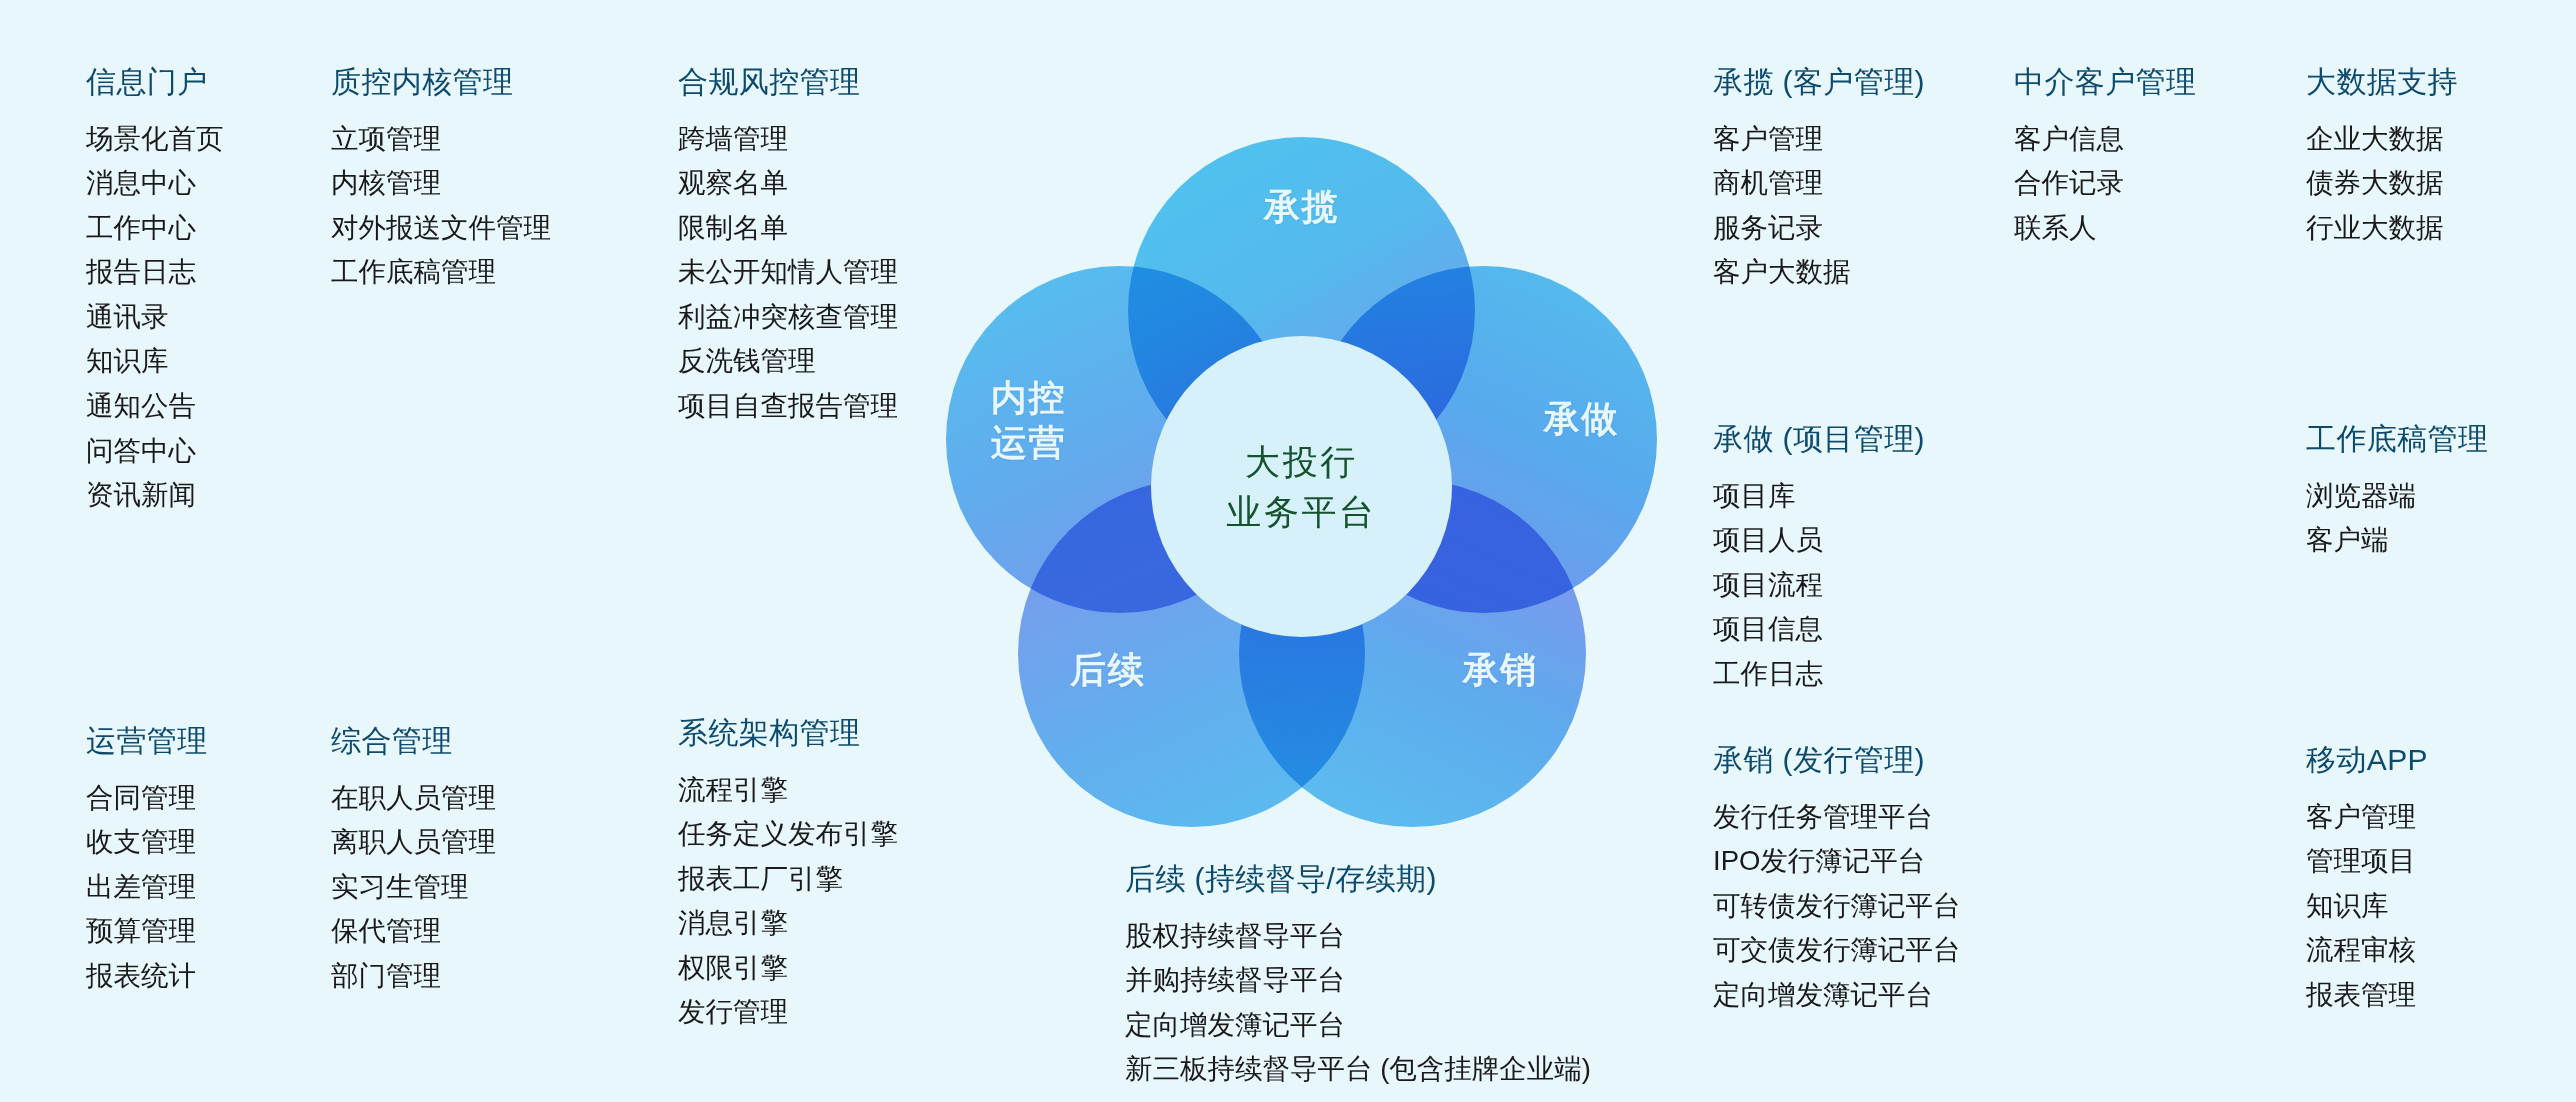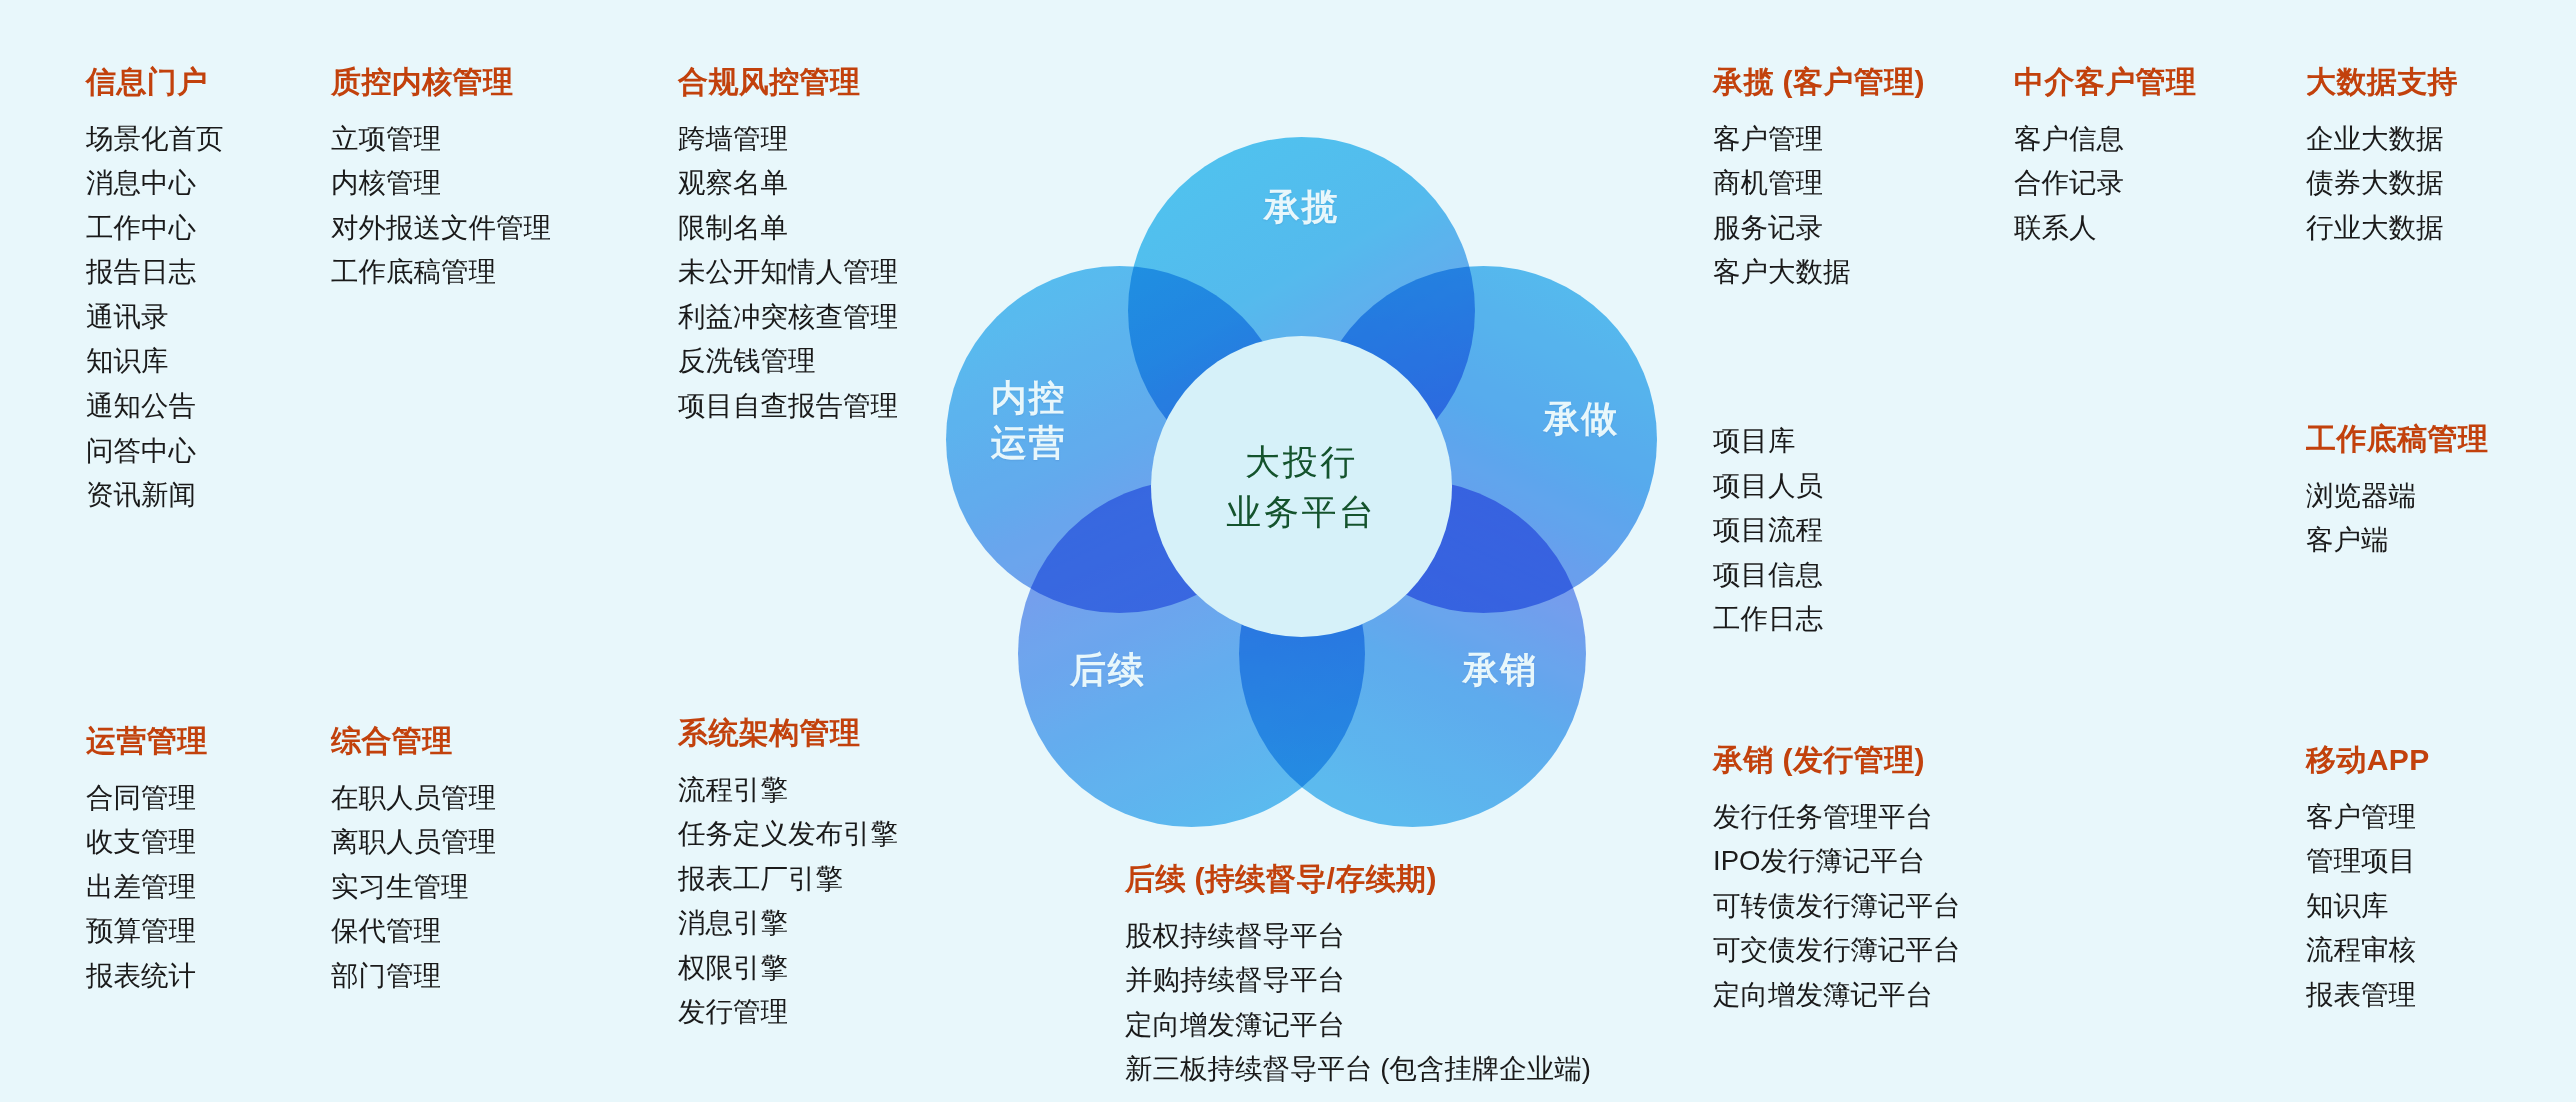--- a/index.html
+++ b/index.html
@@ -9,21 +9,21 @@
     font-family:"Liberation Sans","DejaVu Sans",sans-serif;
     color:#111;
     position:relative;
     overflow:hidden;
   }
   .canvas{position:absolute;inset:0;}
 
   
   .block{position:absolute;}
   .block .hd{
-    font-size:30px;font-weight:bold;color:#c2410c;
+    font-size:30px;font-weight:normal;color:#0c4a6e;
     letter-spacing:0.4px;margin-bottom:13.7px;white-space:nowrap;
   }
   .block .it{
     font-size:27.5px;color:#1a1a1a;line-height:1.62;white-space:nowrap;
   }
   .subcols{display:flex;gap:57px;}
 
   
   .flower{position:absolute;left:932px;top:137px;width:738px;height:730px;}
   .petal{
@@ -132,20 +132,21 @@
   </div>
 
   <div class="block" style="left:2306px;top:62px;">
     <div class="hd">大数据支持</div>
     <div class="it">企业大数据</div>
     <div class="it">债券大数据</div>
     <div class="it">行业大数据</div>
   </div>
 
   <div class="block" style="left:1713px;top:419px;">
+    <div class="hd">承做 (项目管理)</div>
     <div class="subcols">
       <div>
         <div class="it">项目库</div>
         <div class="it">项目人员</div>
         <div class="it">项目流程</div>
         <div class="it">项目信息</div>
         <div class="it">工作日志</div>
       </div>
     </div>
   </div>

